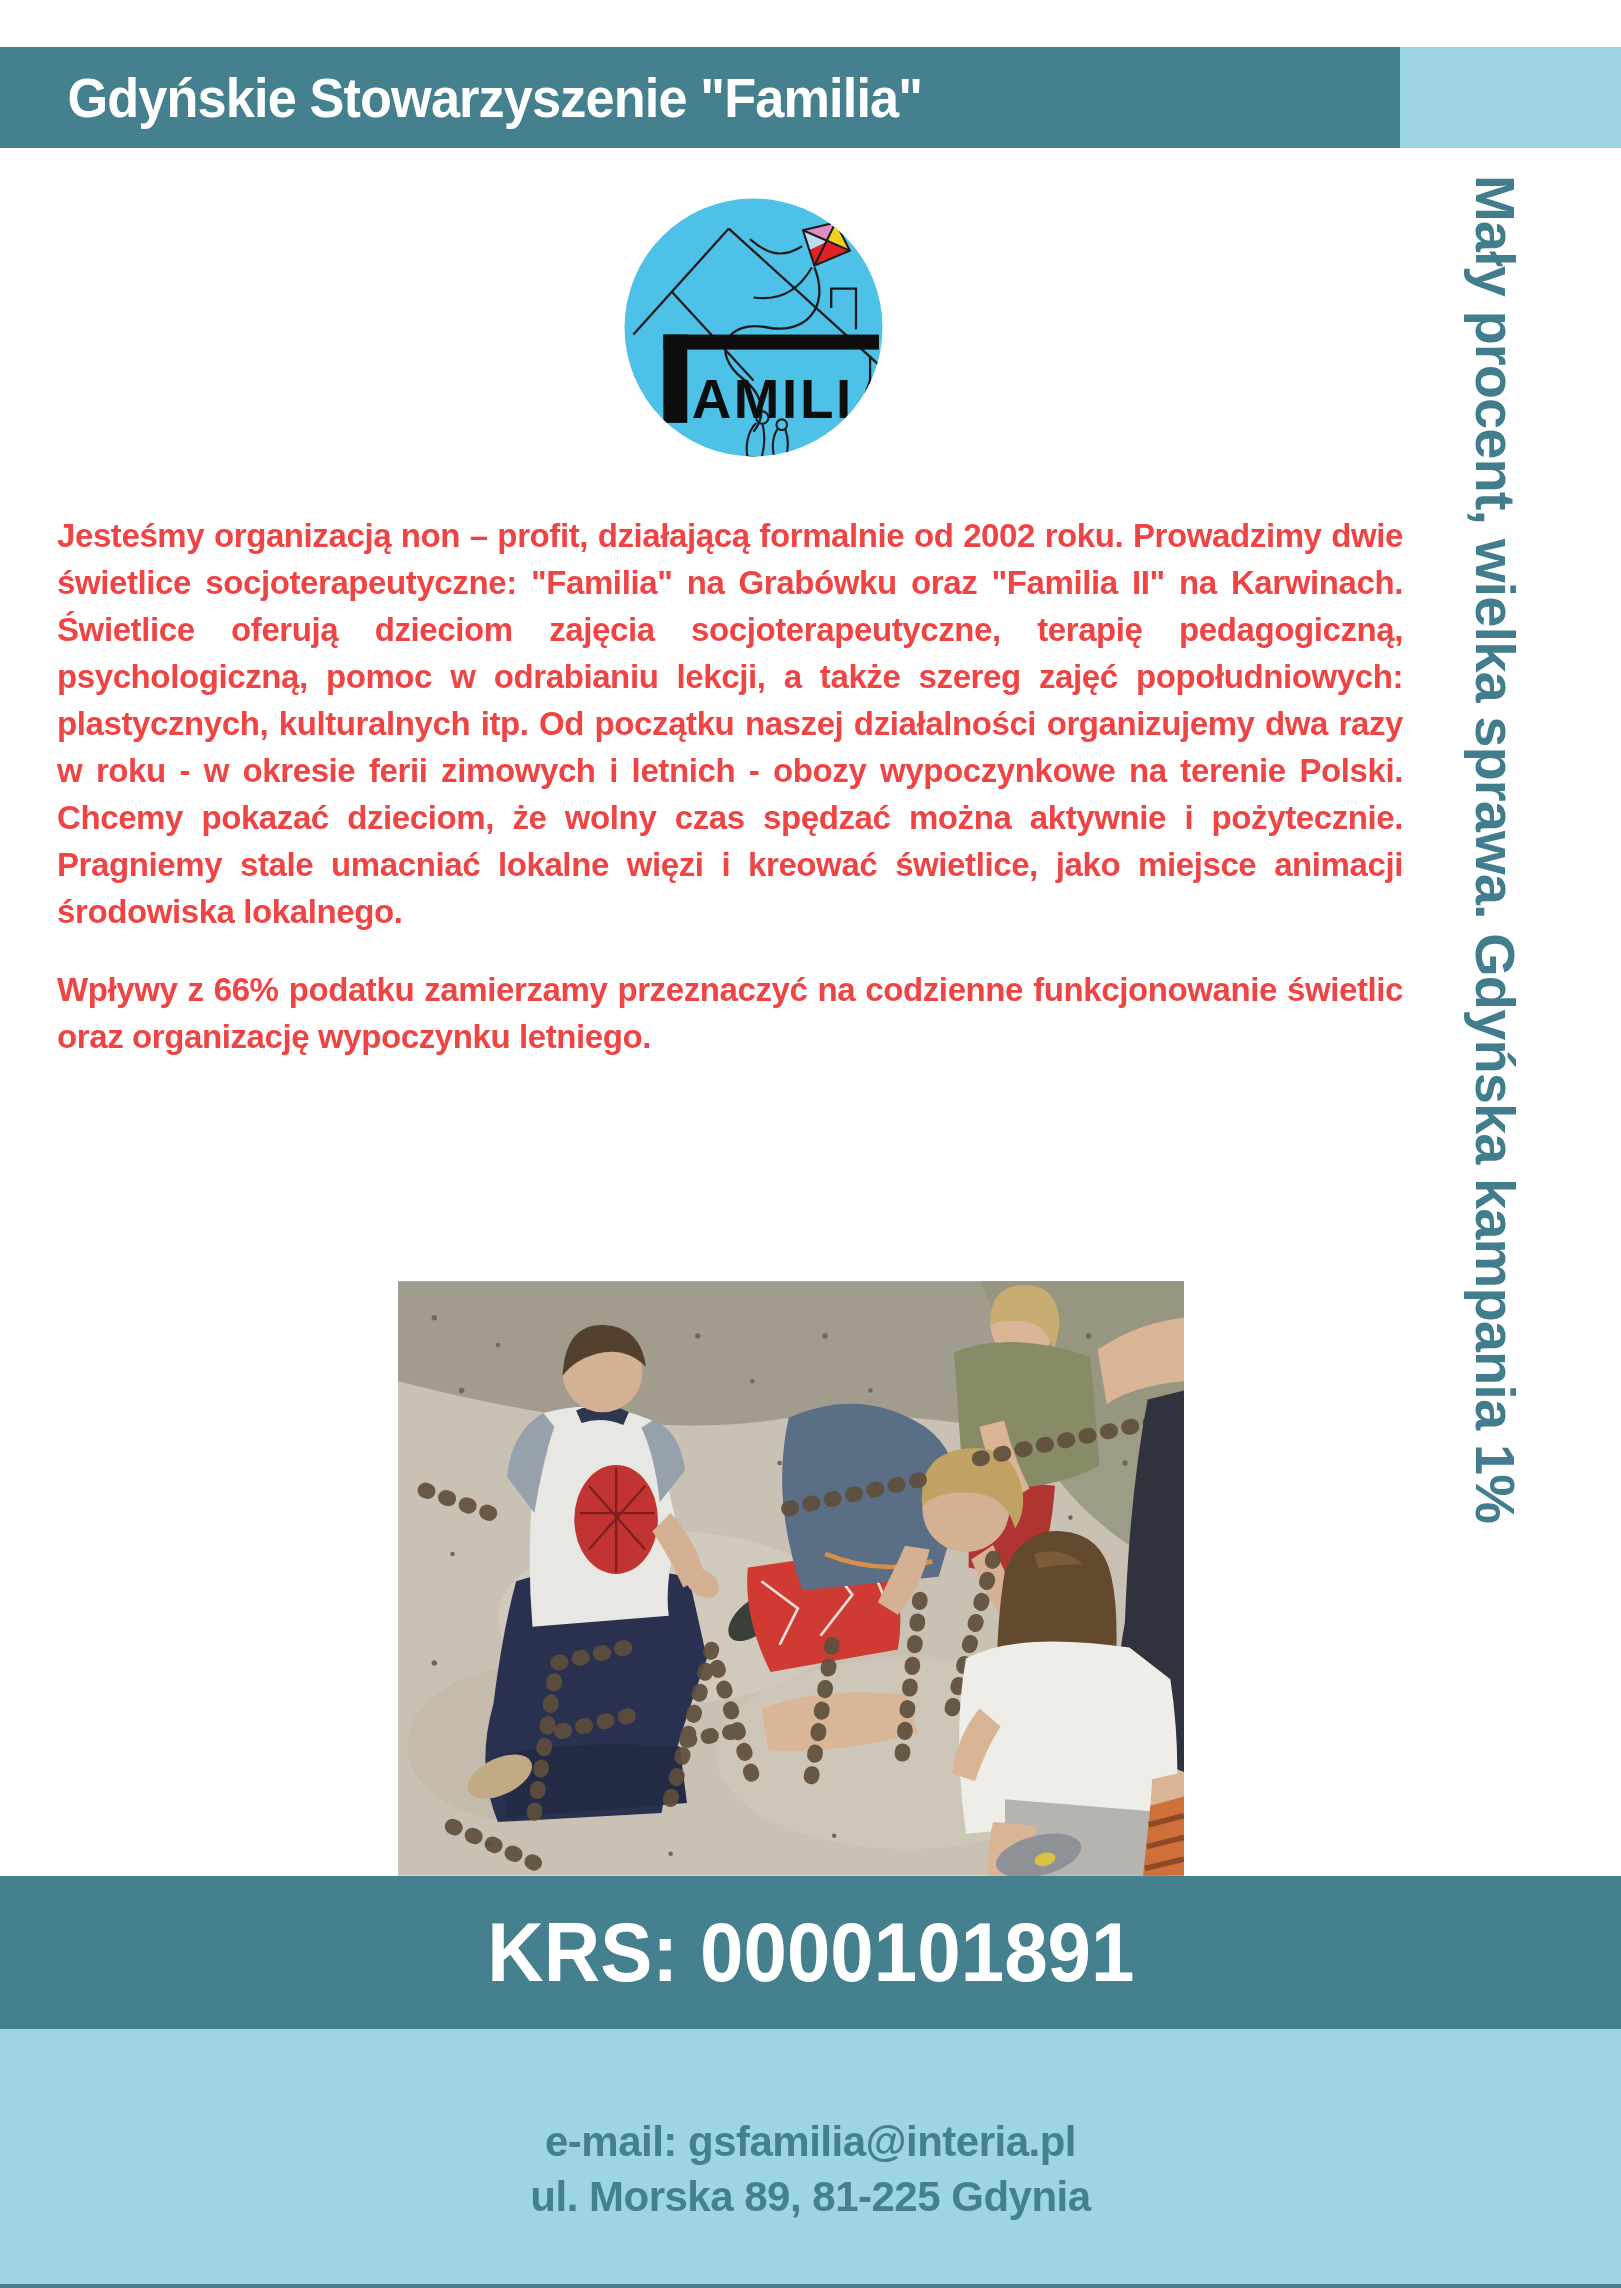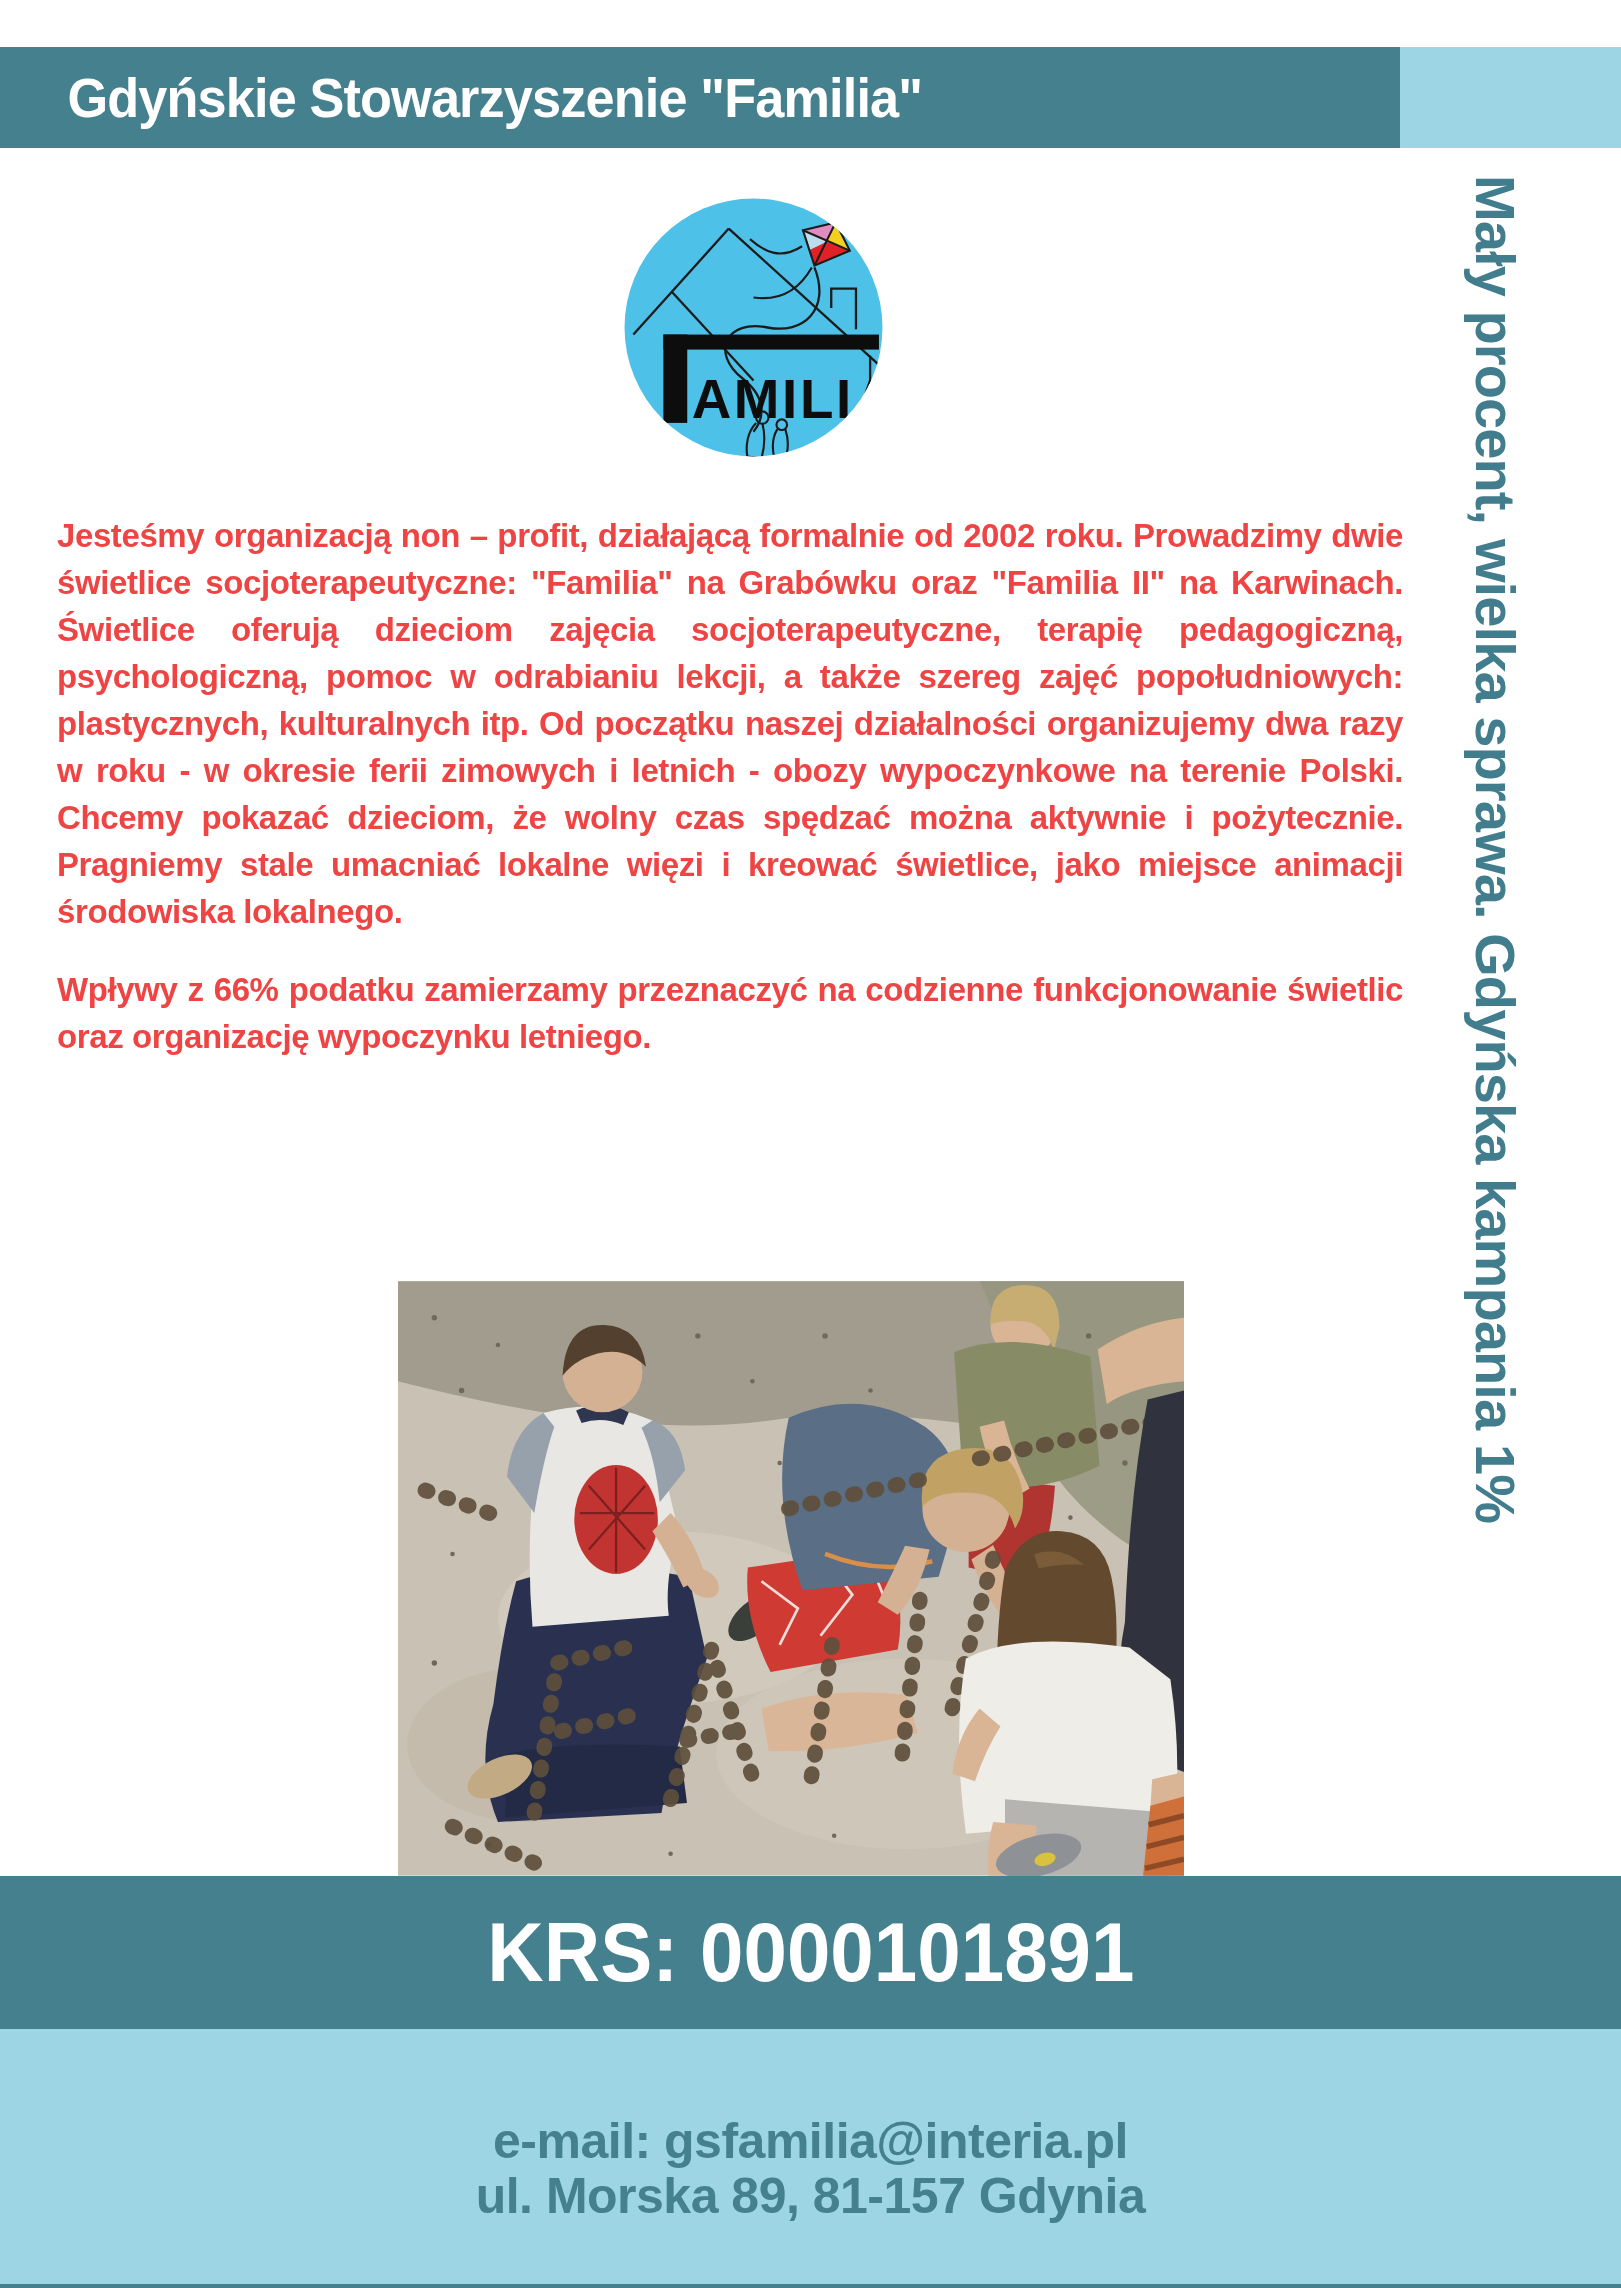--- a/index.html
+++ b/index.html
@@ -44,21 +44,21 @@
   }
   .krs-bar .krs-text{
     color:#ffffff;font-size:84px;font-weight:bold;letter-spacing:0;
     transform:scaleX(.93);white-space:nowrap;
   }
   
   .footer{
     position:absolute;top:2029px;left:0;width:1621px;height:255px;background:#9ed5e4;
     text-align:center;color:#45808e;
   }
-  .footer .line{font-size:50px;font-weight:bold;line-height:55px;letter-spacing:-0.5px;}
+  .footer .line{font-size:42px;font-weight:bold;line-height:55px;letter-spacing:-0.5px;}
   .footer .line.email{margin-top:85px;}
   .bottom-strip{position:absolute;top:2284px;left:0;width:1621px;height:4.5px;background:#45808e;}
 </style>
 </head>
 <body>
 
 <div id="page">
 
   <div class="header-bar">
     <h1>Gdyńskie Stowarzyszenie "Familia"</h1>
@@ -237,18 +237,18 @@
       </g>
     </svg>
   </div>
 
   <div class="krs-bar">
     <span class="krs-text">KRS: 0000101891</span>
   </div>
 
   <div class="footer">
     <div class="line email">e-mail: gsfamilia@interia.pl</div>
-    <div class="line address">ul. Morska 89, 81-157 Gdynia</div>
+    <div class="line address">ul. Morska 89, 81-225 Gdynia</div>
   </div>
   <div class="bottom-strip"></div>
 
 </div>
 
 
 </body></html>

